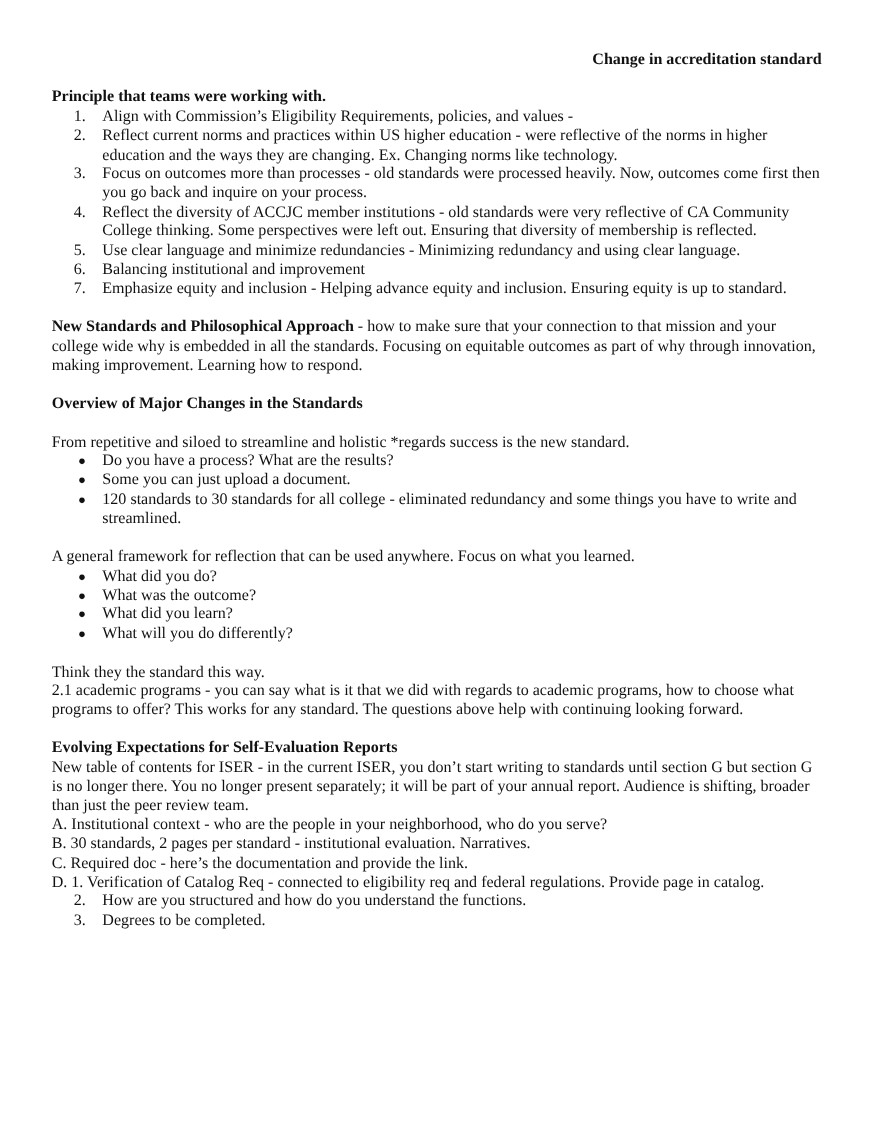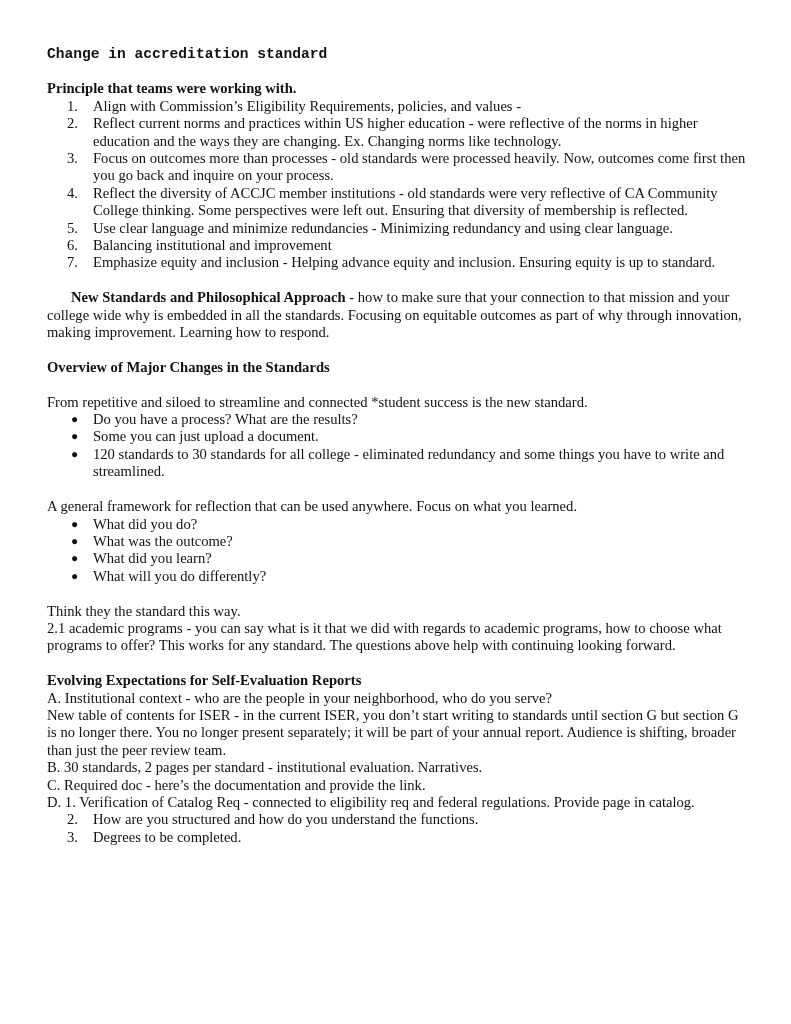--- a/index.html
+++ b/index.html
@@ -1,29 +1,29 @@
 <!DOCTYPE html>
 <html><head>
   <meta charset="utf-8">
   <style>
     html, body { margin: 0; padding: 0; background: #ffffff; }
     body {
       width: 791px; height: 1024px; overflow: hidden; position: relative;
       font-family: "Liberation Serif", serif; color: #111; font-size: 14.6px; line-height: 17.4px;
     }
     .page { position: absolute; left: 47px; top: 46px; width: 700px; }
-    .title { text-align: left; font-weight: bold; margin: 0 0 17px 0; font-family: Liberation Mono, monospace; }
+    .title { text-align: right; font-weight: bold; margin: 0 0 17px 0; }
     .h { font-weight: bold; }
     p { margin: 0; }
     .gap { height: 17.4px; }
     ol.num, ul.bul { margin: 0; padding: 0; list-style: none; }
     ol.num li, ul.bul li { position: relative; padding-left: 46px; }
     ol.num li .marker { position: absolute; left: 20px; top: 0; }
     ul.bul li .marker { position: absolute; left: 24px; top: 0; font-size: 12px; }
-    .inline-bold { font-weight: bold; margin-left: 24px; }
+    .inline-bold { font-weight: bold; }
   </style>
 </head>
 <body>
 
 <div class="page">
   <p class="title">Change in accreditation standard</p>
 
   <p class="h">Principle that teams were working with.</p>
   <ol class="num">
     <li><span class="marker">1.</span><span>Align with Commission’s Eligibility Requirements, policies, and values -</span></li>
@@ -36,21 +36,21 @@
   </ol>
 
   <div class="gap"></div>
 
   <p><span class="inline-bold">New Standards and Philosophical Approach</span><span> - how to make sure that your connection to that mission and your college wide why is embedded in all the standards. Focusing on equitable outcomes as part of why through innovation, making improvement. Learning how to respond.</span></p>
 
   <div class="gap"></div>
 
   <p class="h">Overview of Major Changes in the Standards</p>
   <div class="gap"></div>
-  <p>From repetitive and siloed to streamline and connected *student success is the new standard.</p>
+  <p>From repetitive and siloed to streamline and holistic *regards success is the new standard.</p>
   <ul class="bul">
     <li><span class="marker">●</span><span>Do you have a process? What are the results?</span></li>
     <li><span class="marker">●</span><span>Some you can just upload a document.</span></li>
     <li><span class="marker">●</span><span>120 standards to 30 standards for all college - eliminated redundancy and some things you have to write and streamlined.</span></li>
   </ul>
 
   <div class="gap"></div>
 
   <p>A general framework for reflection that can be used anywhere. Focus on what you learned.</p>
   <ul class="bul">
@@ -61,22 +61,22 @@
   </ul>
 
   <div class="gap"></div>
 
   <p>Think they the standard this way.</p>
   <p>2.1 academic programs - you can say what is it that we did with regards to academic programs, how to choose what programs to offer? This works for any standard. The questions above help with continuing looking forward.</p>
 
   <div class="gap"></div>
 
   <p class="h">Evolving Expectations for Self-Evaluation Reports</p>
+  <p>New table of contents for ISER - in the current ISER, you don’t start writing to standards until section G but section G is no longer there. You no longer present separately; it will be part of your annual report. Audience is shifting, broader than just the peer review team.</p>
   <p>A. Institutional context - who are the people in your neighborhood, who do you serve?</p>
-  <p>New table of contents for ISER - in the current ISER, you don’t start writing to standards until section G but section G is no longer there. You no longer present separately; it will be part of your annual report. Audience is shifting, broader than just the peer review team.</p>
   <p>B. 30 standards, 2 pages per standard - institutional evaluation. Narratives.</p>
   <p>C. Required doc - here’s the documentation and provide the link.</p>
   <p>D. 1. Verification of Catalog Req - connected to eligibility req and federal regulations. Provide page in catalog.</p>
   <ol class="num">
     <li><span class="marker">2.</span><span>How are you structured and how do you understand the functions.</span></li>
     <li><span class="marker">3.</span><span>Degrees to be completed.</span></li>
   </ol>
 </div>
 
 </body></html>

